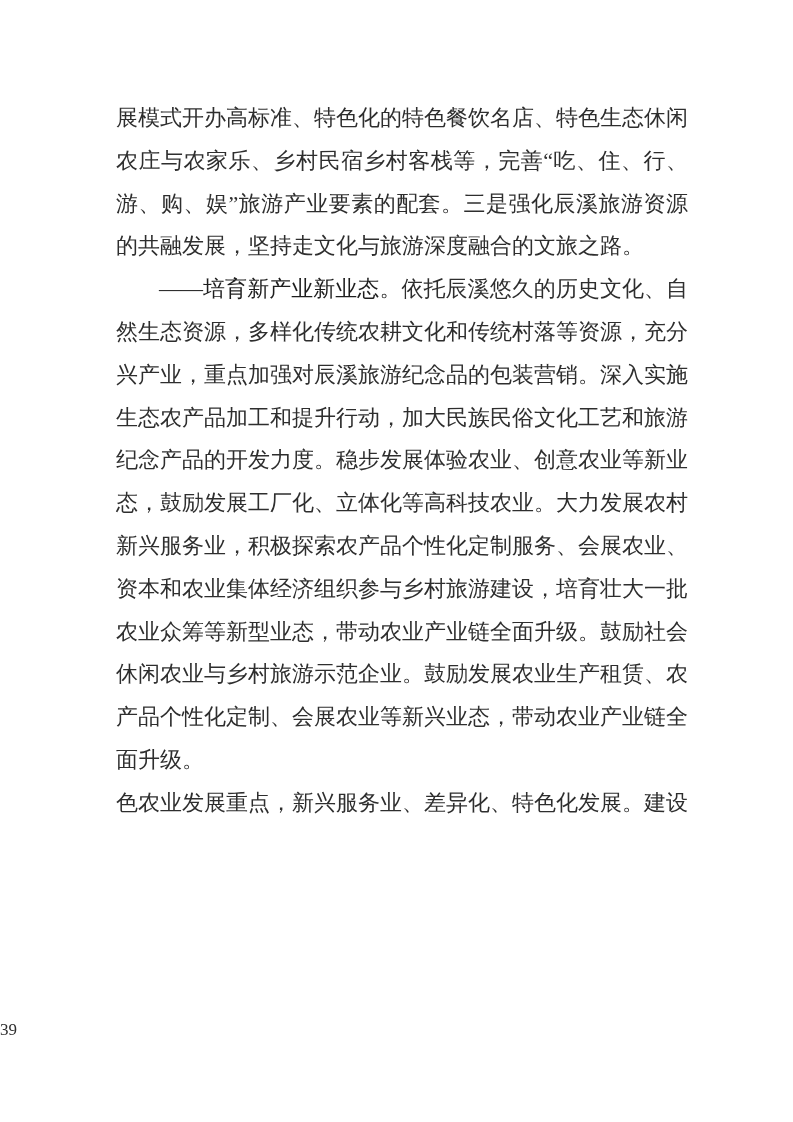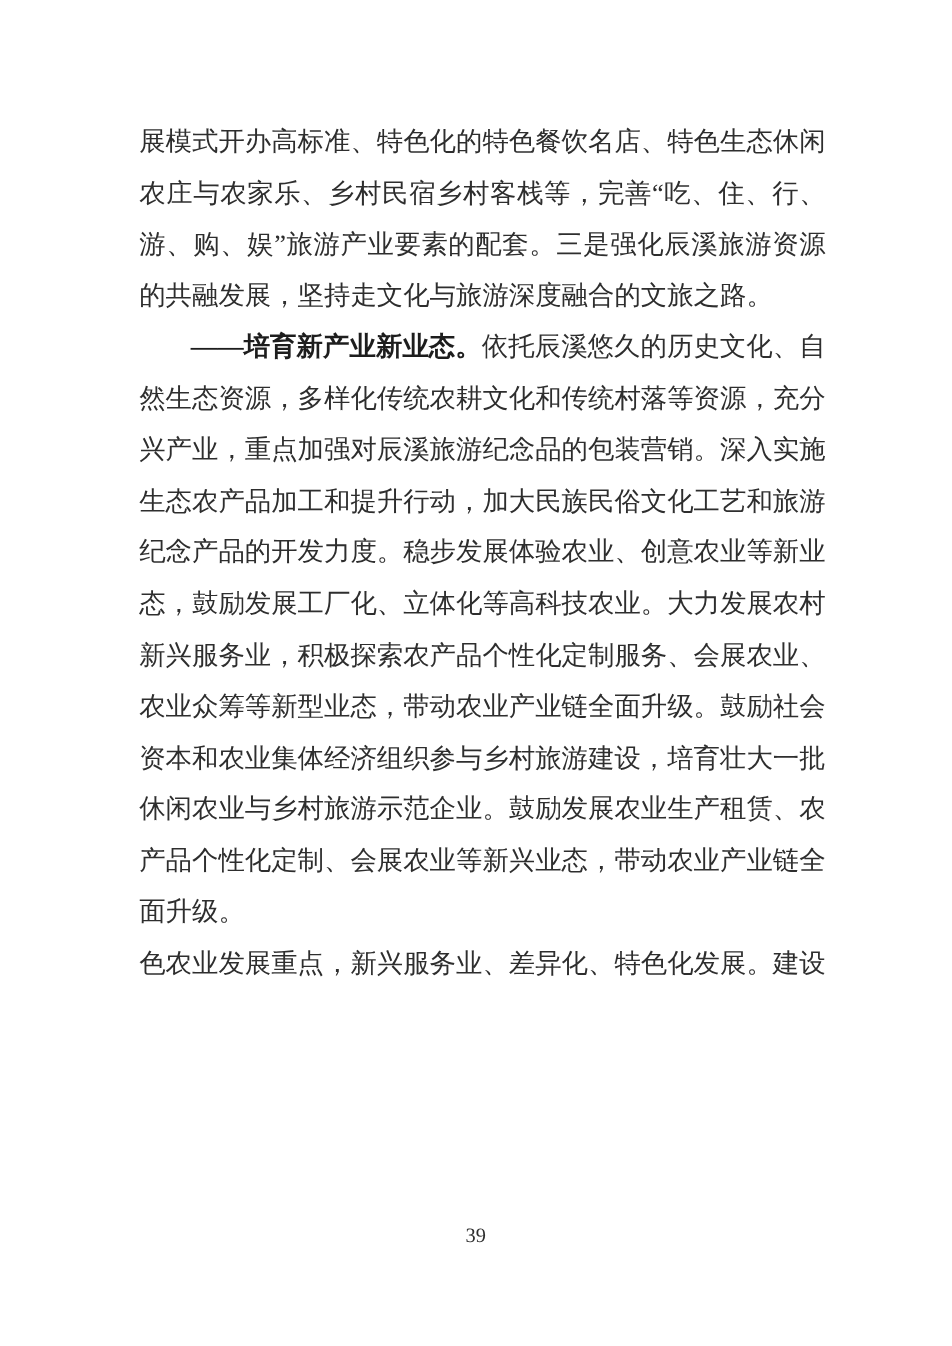--- a/index.html
+++ b/index.html
@@ -32,29 +32,28 @@
     letter-spacing: 0;
   }
   .text-line.para-end {
     text-align-last: left;
   }
   .text-line.indent {
     padding-left: 43px;
     width: 529px;
   }
   .bold-lead {
-    font-weight: bold;
+    font-weight: normal;
     color: var(--bold-color, #1d1d1d);
   }
   .page-number {
     position: absolute;
     left: 0;
     top: 1020px;
     width: 100%;
-    text-align: center;
     font-size: 17px;
     color: var(--text-color, #2e2e2e);
     font-family: "Liberation Serif", "DejaVu Serif", serif;
   }
 </style>
 </head>
 <body>
 
 <div class="page">
   <div class="doc-body">
@@ -63,21 +62,21 @@
       <div class="text-line">农庄与农家乐、乡村民宿乡村客栈等，完善“吃、住、行、</div>
       <div class="text-line">游、购、娱”旅游产业要素的配套。三是强化辰溪旅游资源</div>
       <div class="text-line para-end">的共融发展，坚持走文化与旅游深度融合的文旅之路。</div>
       <div class="text-line indent"><span class="bold-lead">——培育新产业新业态。</span>依托辰溪悠久的历史文化、自</div>
       <div class="text-line">然生态资源，多样化传统农耕文化和传统村落等资源，充分</div>
       <div class="text-line">兴产业，重点加强对辰溪旅游纪念品的包装营销。深入实施</div>
       <div class="text-line">生态农产品加工和提升行动，加大民族民俗文化工艺和旅游</div>
       <div class="text-line">纪念产品的开发力度。稳步发展体验农业、创意农业等新业</div>
       <div class="text-line">态，鼓励发展工厂化、立体化等高科技农业。大力发展农村</div>
       <div class="text-line">新兴服务业，积极探索农产品个性化定制服务、会展农业、</div>
+      <div class="text-line">资本和农业集体经济组织参与乡村旅游建设，培育壮大一批</div>
       <div class="text-line">农业众筹等新型业态，带动农业产业链全面升级。鼓励社会</div>
-      <div class="text-line">资本和农业集体经济组织参与乡村旅游建设，培育壮大一批</div>
       <div class="text-line">休闲农业与乡村旅游示范企业。鼓励发展农业生产租赁、农</div>
       <div class="text-line">产品个性化定制、会展农业等新兴业态，带动农业产业链全</div>
       <div class="text-line para-end">面升级。</div>
       <div class="text-line">色农业发展重点，新兴服务业、差异化、特色化发展。建设</div>
     </div>
   <div class="page-number">39</div>
 </div>
 
 </body></html>

